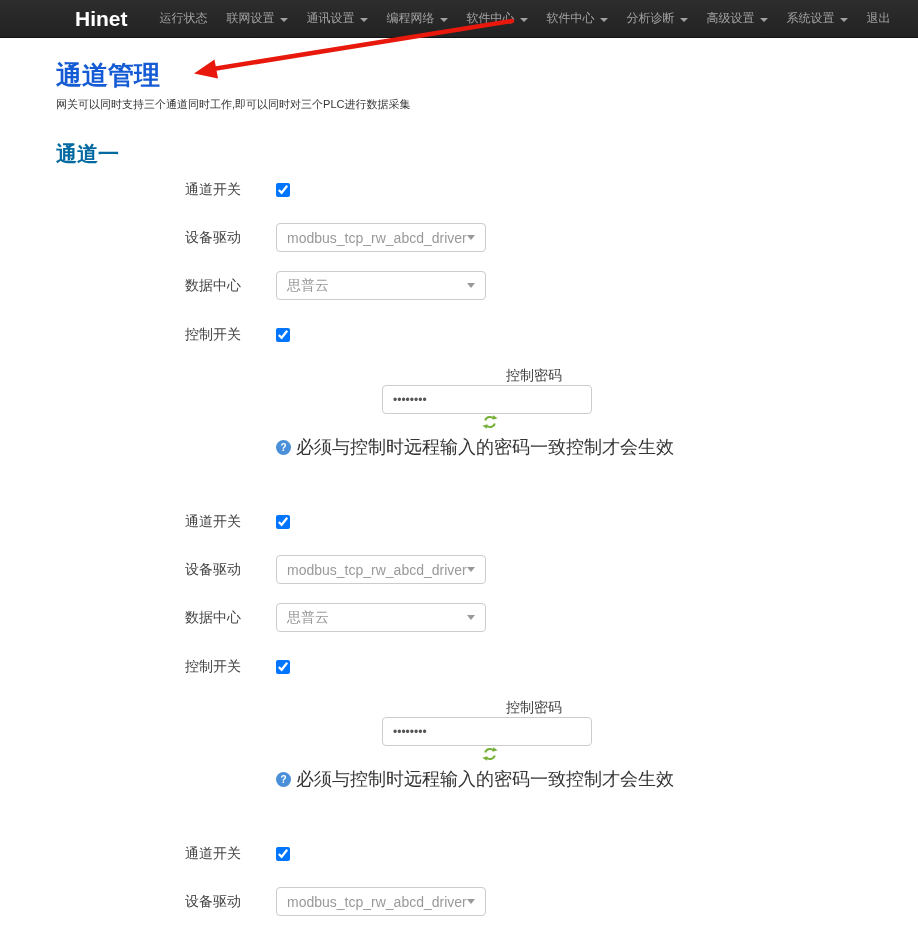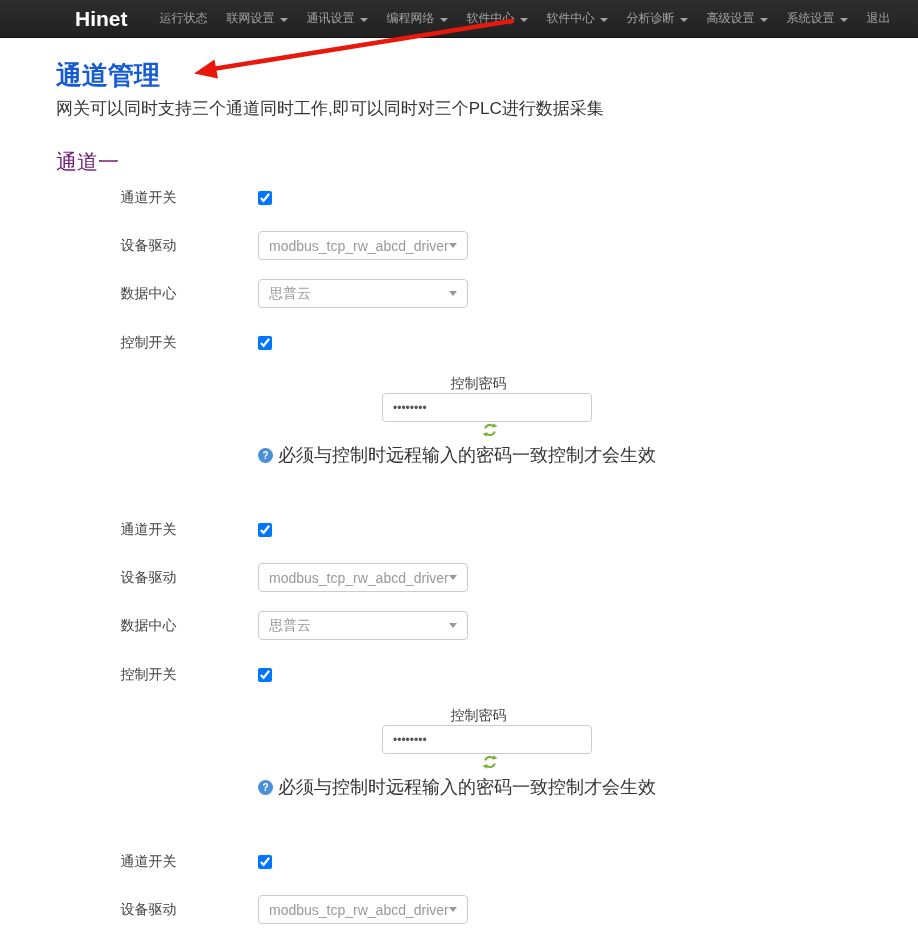--- a/index.html
+++ b/index.html
@@ -60,39 +60,39 @@
   
   .main { padding: 22px 0 0 56px; }
   .page-title {
     margin: 0 0 7px 0;
     font-size: 26px;
     font-weight: bold;
     line-height: 30px;
   }
   .page-subtitle {
     margin: 0 0 30px 0;
-    font-size: 17px;
+    font-size: 11px;
     color: #333;
   }
 
   .channel { margin-bottom: 54px; }
   .channel-title {
     margin: 0 0 16px 0;
     font-size: 21px;
-    font-weight: 400;
-    color: #701a75;
+    font-weight: 700;
+    color: #0369a1;
     line-height: 23px;
   }
 
   .form-row { display: flex; align-items: center; }
   .form-label {
     width: 185px;
     flex: none;
-    text-align: center;
-    margin-right: 17px;
+    text-align: right;
+    margin-right: 35px;
     font-size: 14px;
     color: #444;
   }
   .row-checkbox   { margin-bottom: 24px; }
   .row-select-a   { margin-bottom: 19px; }
   .row-select-b   { margin-bottom: 26px; }
   .row-checkbox-b { margin-bottom: 23px; }
   .row-password   { margin-bottom: 5px; flex-direction: column; }
   .row-help       { margin-bottom: 0; }
 

